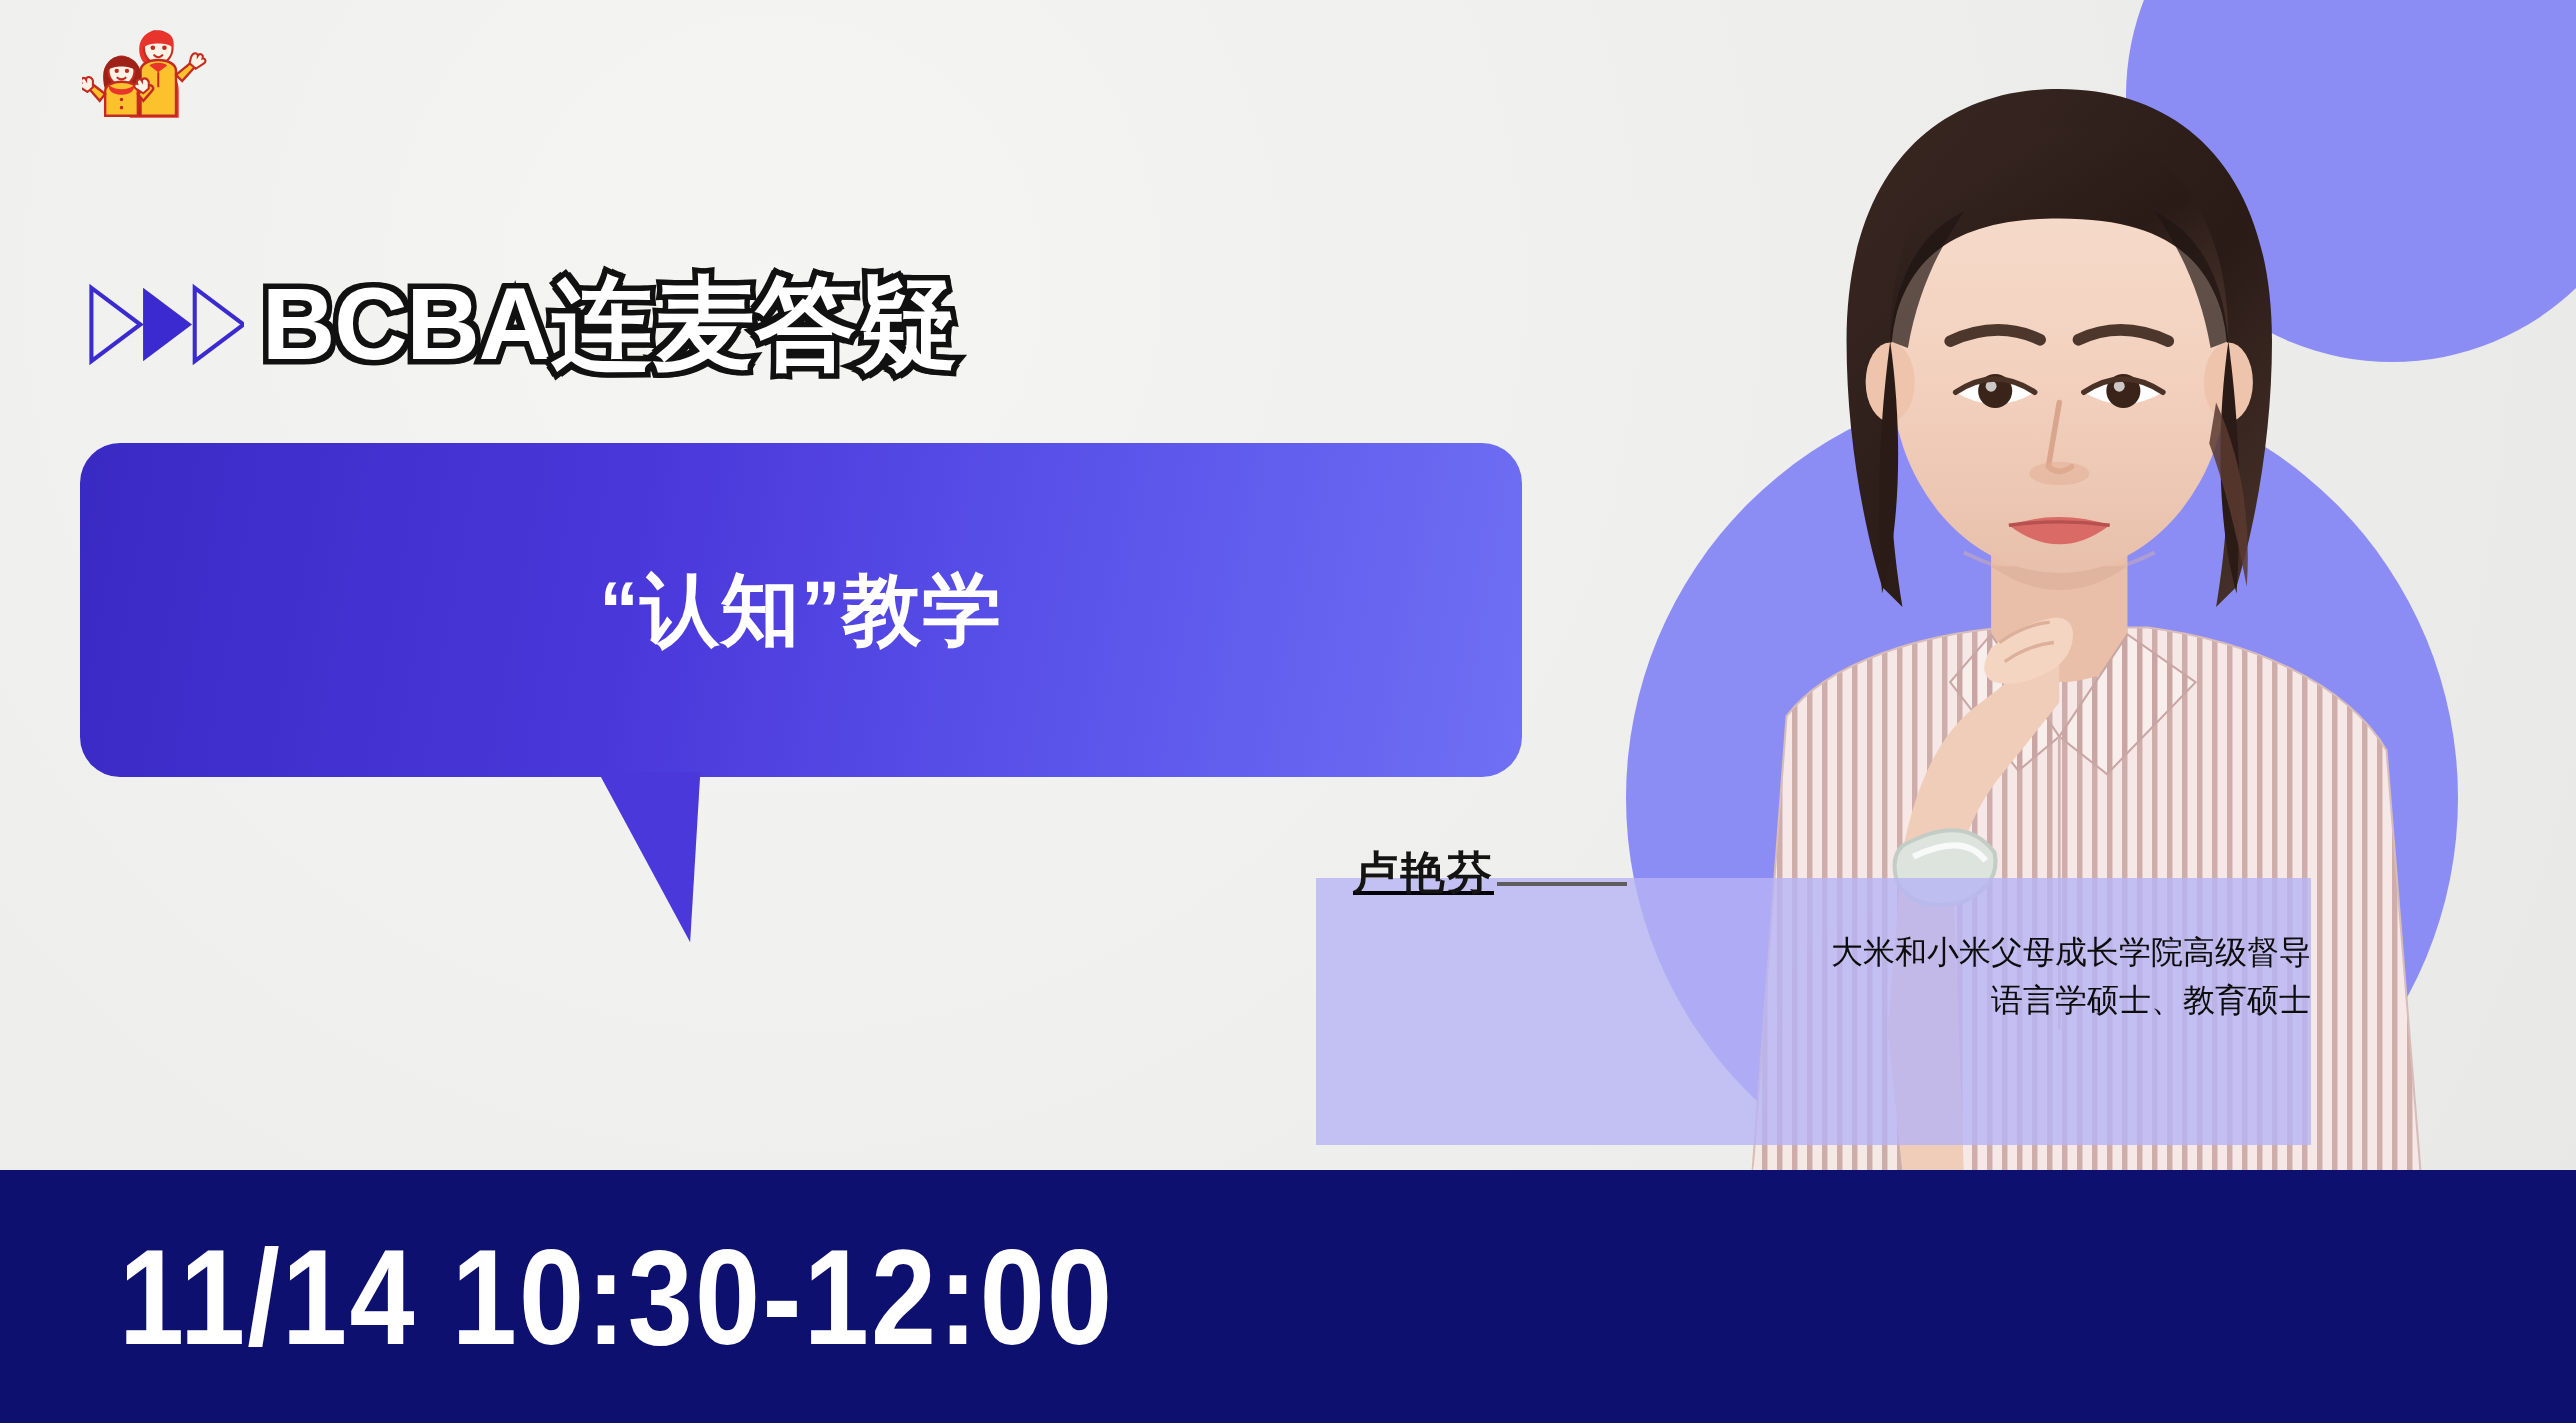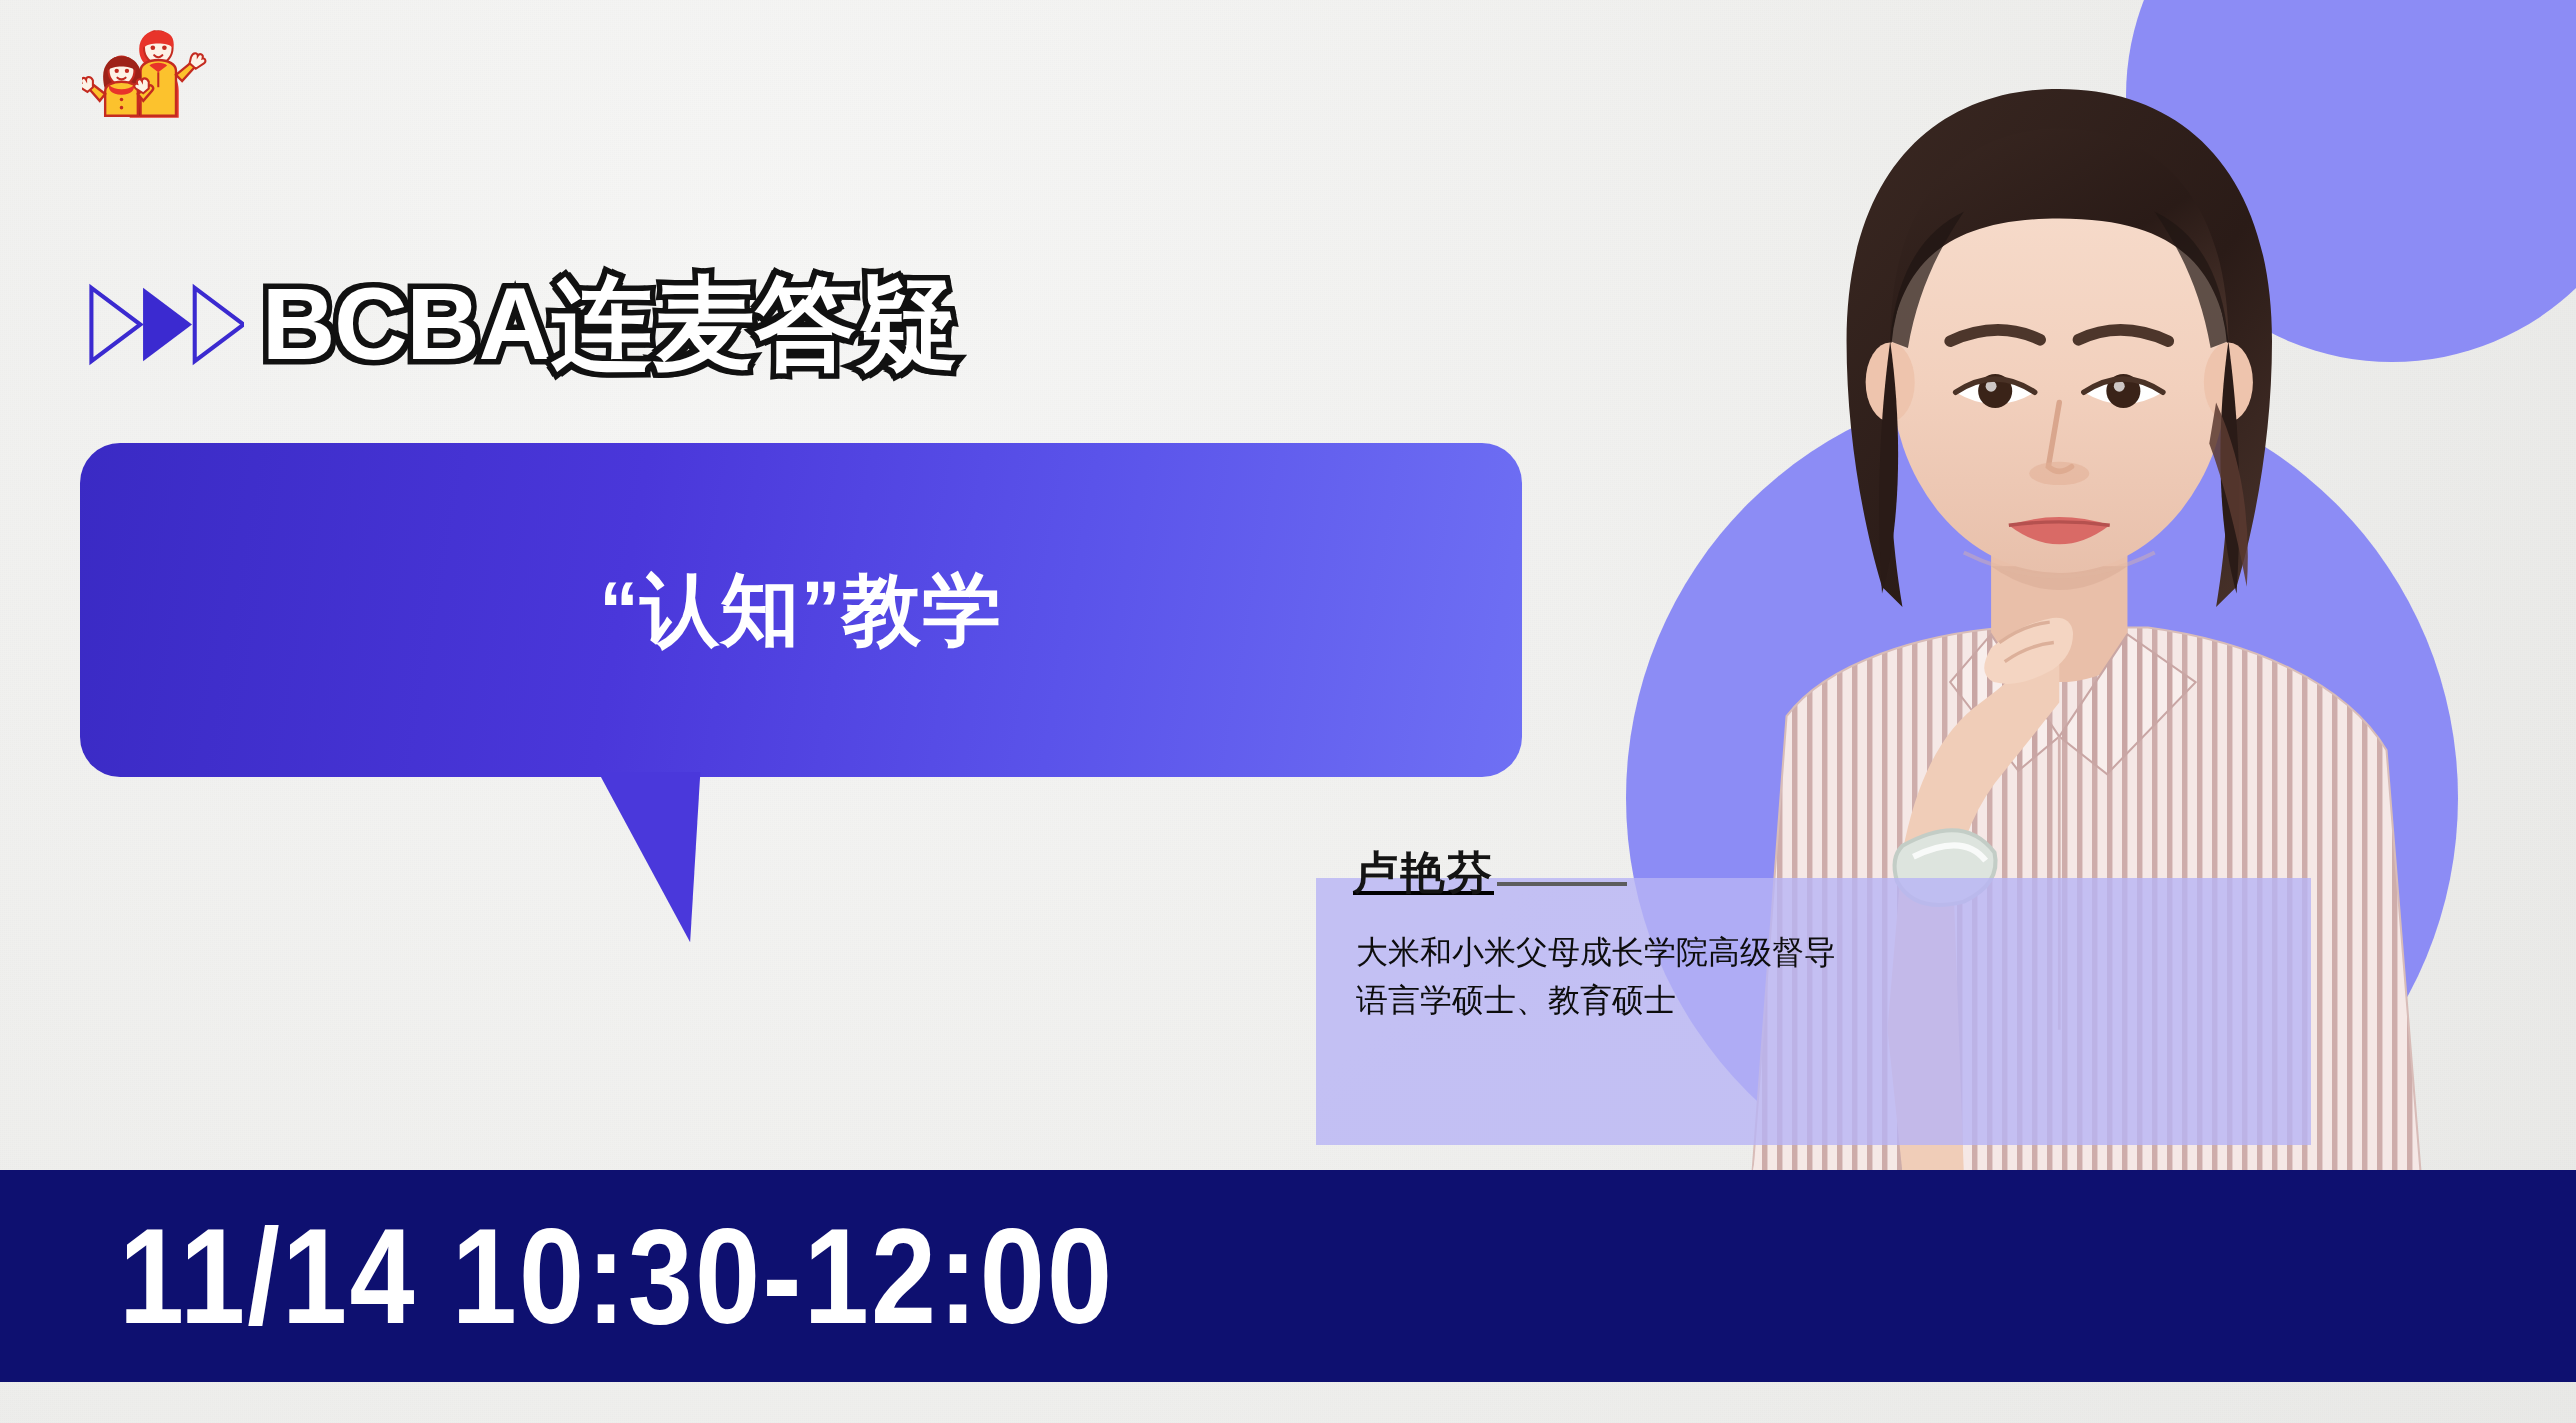--- a/index.html
+++ b/index.html
@@ -127,27 +127,27 @@
     width:130px; height:3.4px; background:#5d5d5d;
     margin-bottom:9.5px; margin-left:2.7px;
   }
   .cred-list{
     position:absolute; left:1356px; top:932px;
     width:955px;
     display:flex; flex-direction:column; gap:7.5px;
   }
   .cred-line{
     font-size:32px; color:#0d0d0d; line-height:1.28;
-    white-space:nowrap; font-weight:500;
+    white-space:nowrap; font-weight:500;text-align:right;
   }
 
   
   .date-bar{
     position:absolute; left:0; top:1170px;
-    width:100%; height:212px;
+    width:100%; height:253px;
     background:#0e1070;
     display:flex; align-items:center;
   }
   .date-text{
     margin-left:119px;
     color:#ffffff;
     font-size:136px;
     font-weight:bold;
     letter-spacing:2.7px;
     line-height:1;

